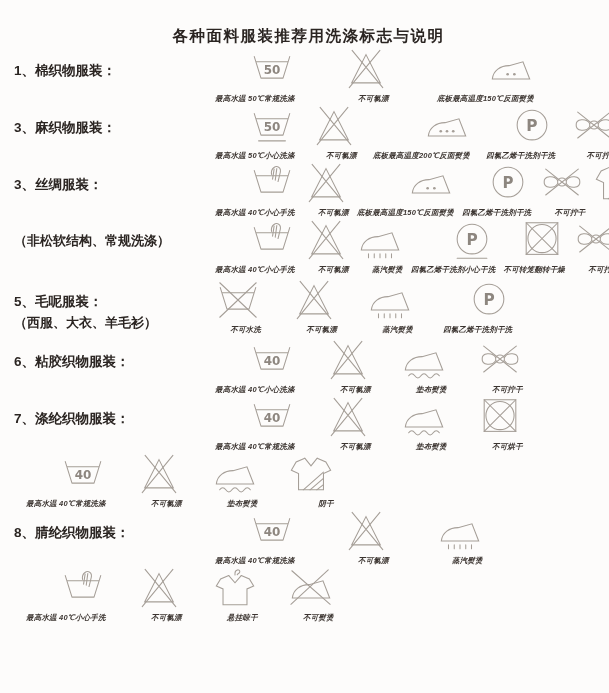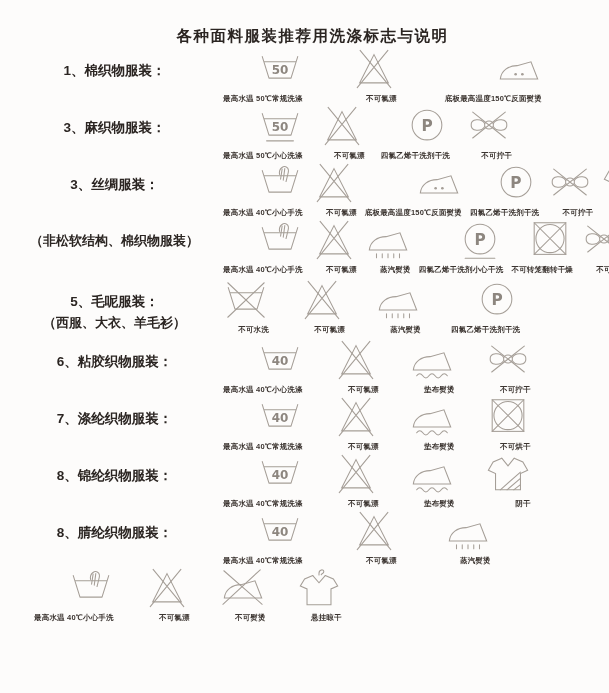--- a/index.html
+++ b/index.html
@@ -3,52 +3,52 @@
 <meta charset="utf-8">
 <style>
   html,body{margin:0;padding:0;}
   body{
     width:609px;height:693px;
     background:#fdfcfb;
     font-family:"Liberation Sans",sans-serif;
     color:#2e2825;
     overflow:hidden;
   }
-  .page{padding:26px 6px 0 22px;}
+  .page{padding:26px 6px 0 14px;}
   .title{
     text-align:center;font-weight:bold;font-size:15.5px;
     letter-spacing:1.5px;color:#2b2522;
   }
   .section{
     margin:24px 0 6px 62px;font-weight:bold;font-size:14px;color:#2b2522;
   }
   #rows{display:flex;flex-direction:column;}
   .row{display:flex;align-items:flex-start;min-height:55px;}
   .row.has-sub{min-height:60px;}
   .label-cell{
-    flex:0 0 185px;text-align:center;padding:13px 4px 0 0;
+    flex:0 0 185px;text-align:left;padding:13px 4px 0 0;
     font-weight:bold;font-size:13.5px;line-height:1.6;color:#2b2522;
   }
   .row-sublabel{font-size:13px;}
   .row-sublabel:empty{display:none;}
   .symbols{
     display:flex;flex:1;align-items:flex-end;padding-left:10px;
   }
   .symbols.g3{gap:44px;}
   .symbols.g4{gap:26px;}
   .symbols.g5{gap:12px;}
   .symbols.g6{gap:4px;}
   .sym{
     display:flex;flex-direction:column;align-items:flex-end;
     min-width:44px;padding:0 2px;flex:0 0 auto;
   }
   .sym-icon{height:44px;display:flex;align-items:flex-end;}
   .sym-caption{
     margin-top:3px;font-size:7.5px;font-weight:bold;
-    white-space:nowrap;color:#3c3531;letter-spacing:0.2px;
+    white-space:nowrap;color:#3c3531;letter-spacing:0.2px;font-style:italic;
   }
 </style>
 </head>
 <body>
 
 <div class="page">
   <div class="title">各种面料服装推荐用洗涤标志与说明</div>
   <div id="rows">
   <div class="row">
     <div class="label-cell">
@@ -109,20 +109,31 @@
   <div class="sym">
     <div class="sym-icon">
               <svg width="46" height="44" viewBox="0 0 48 44" fill="none" stroke="#a59e97" stroke-width="1.1" stroke-linecap="round">
                 <path d="M24,7 L39,36.5 L9,36.5 Z"></path>
                 <path d="M9.5,2.5 L41.5,41.5 M38.5,2.5 L6.5,41.5"></path>
               </svg>
             </div>
     <div class="sym-caption">不可氯漂</div>
   </div>
 
+  <div class="sym">
+    <div class="sym-icon">
+              <svg width="46" height="44" viewBox="0 0 48 44" fill="none" stroke="#a59e97" stroke-width="1.1" stroke-linecap="round">
+                <path d="M4.5,32.5 C5.5,23.5 13,18.5 22,18.5 L36.5,14.5 L43.5,32.5 Z"></path>
+                <circle cx="17.5" cy="27.5" r="1.4" fill="#a59e97" stroke="none"></circle>
+                <circle cx="24" cy="27.5" r="1.4" fill="#a59e97" stroke="none"></circle>
+                <circle cx="30.5" cy="27.5" r="1.4" fill="#a59e97" stroke="none"></circle>
+              </svg>
+            </div>
+    <div class="sym-caption">底板最高温度200℃反面熨烫</div>
+  </div>
 
   <div class="sym">
     <div class="sym-icon">
               <svg width="46" height="44" viewBox="0 0 48 44" fill="none" stroke="#a59e97" stroke-width="1.1" stroke-linecap="round">
                 <circle cx="24" cy="21" r="15.5"></circle>
                 <text x="24" y="27" text-anchor="middle" font-size="16" font-weight="bold" font-family="DejaVu Sans, sans-serif" fill="#8d867f" stroke="none">P</text>
               </svg>
             </div>
     <div class="sym-caption">四氯乙烯干洗剂干洗</div>
   </div>
@@ -209,21 +220,21 @@
                 <path d="M16,38.5 L37,20 M23,38.5 L37,26.5 M30,38.5 L37,33"></path>
               </svg>
             </div>
     <div class="sym-caption">阴干</div>
   </div>
 </div>
   </div>
 
   <div class="row has-sub">
     <div class="label-cell">
-      <div class="row-sublabel">（非松软结构、棉织物服装）</div>
+      <div class="row-sublabel">（非松软结构、常规洗涤）</div>
     </div>
     <div class="symbols g6">
   <div class="sym">
     <div class="sym-icon">
               <svg width="46" height="44" viewBox="0 0 48 44" fill="none" stroke="#a59e97" stroke-width="1.1" stroke-linecap="round">
                 <path d="M5.5,9 L12.5,31.5 M42.5,9 L35.5,31.5 M12.5,31.5 L35.5,31.5 M7.2,14.5 L40.8,14.5"></path>
                 <path d="M23.5,13 C22.5,6.5 28,3.5 31,5.5 C34,7.2 33,10.5 32,13.5 L30.3,20.5"></path>
                 <path d="M26.2,7.5 L24.6,18 M29,7 L27.4,19"></path>
               </svg>
             </div>
@@ -427,24 +438,20 @@
                 <circle cx="24" cy="20.5" r="14.7"></circle>
                 <path d="M7.5,4 L40.5,37 M40.5,4 L7.5,37"></path>
               </svg>
             </div>
     <div class="sym-caption">不可烘干</div>
   </div>
 </div>
   </div>
 
   <div class="row">
-    <div class="label-cell">
-      <div class="row-label">8、锦纶织物服装：</div>
-
-    </div>
     <div class="symbols g4">
   <div class="sym">
     <div class="sym-icon">
               <svg width="46" height="44" viewBox="0 0 48 44" fill="none" stroke="#a59e97" stroke-width="1.1" stroke-linecap="round">
                 <path d="M5.5,9 L12.5,31.5 M42.5,9 L35.5,31.5 M12.5,31.5 L35.5,31.5 M7.2,14.5 L40.8,14.5"></path>
                 <text x="24" y="27.5" text-anchor="middle" font-size="12.5" font-weight="bold" font-family="DejaVu Sans, sans-serif" fill="#8d867f" stroke="none">40</text>
               </svg>
             </div>
     <div class="sym-caption">最高水温 40℃常规洗涤</div>
   </div>
@@ -539,33 +546,33 @@
                 <path d="M24,7 L39,36.5 L9,36.5 Z"></path>
                 <path d="M9.5,2.5 L41.5,41.5 M38.5,2.5 L6.5,41.5"></path>
               </svg>
             </div>
     <div class="sym-caption">不可氯漂</div>
   </div>
 
   <div class="sym">
     <div class="sym-icon">
               <svg width="46" height="44" viewBox="0 0 48 44" fill="none" stroke="#a59e97" stroke-width="1.1" stroke-linecap="round">
-                <path d="M4.5,32.5 C5.5,23.5 13,18.5 22,18.5 L36.5,14.5 L43.5,32.5 Z"></path>
-                <path d="M4,4 L44,39 M42,3 L3,39"></path>
-              </svg>
-            </div>
-    <div class="sym-caption">不可熨烫</div>
-  </div>
-
-  <div class="sym">
-    <div class="sym-icon">
-              <svg width="46" height="44" viewBox="0 0 48 44" fill="none" stroke="#a59e97" stroke-width="1.1" stroke-linecap="round">
                 <path d="M17.5,9 L9,12.5 L4.5,20 L11.5,23 L11.5,39.5 L36.5,39.5 L36.5,23 L43.5,20 L39,12.5 L30.5,9"></path>
                 <path d="M17.5,9 L24,16.5 L30.5,9"></path>
                 <path d="M24,8.5 L24,6.5 C24,2.5 29,2 29,5 C29,6.8 26.8,6.8 26.3,8.2"></path>
               </svg>
             </div>
     <div class="sym-caption">悬挂晾干</div>
   </div>
+
+  <div class="sym">
+    <div class="sym-icon">
+              <svg width="46" height="44" viewBox="0 0 48 44" fill="none" stroke="#a59e97" stroke-width="1.1" stroke-linecap="round">
+                <path d="M4.5,32.5 C5.5,23.5 13,18.5 22,18.5 L36.5,14.5 L43.5,32.5 Z"></path>
+                <path d="M4,4 L44,39 M42,3 L3,39"></path>
+              </svg>
+            </div>
+    <div class="sym-caption">不可熨烫</div>
+  </div>
 </div>
   </div>
 </div>
 </div>
 
 </body></html>

